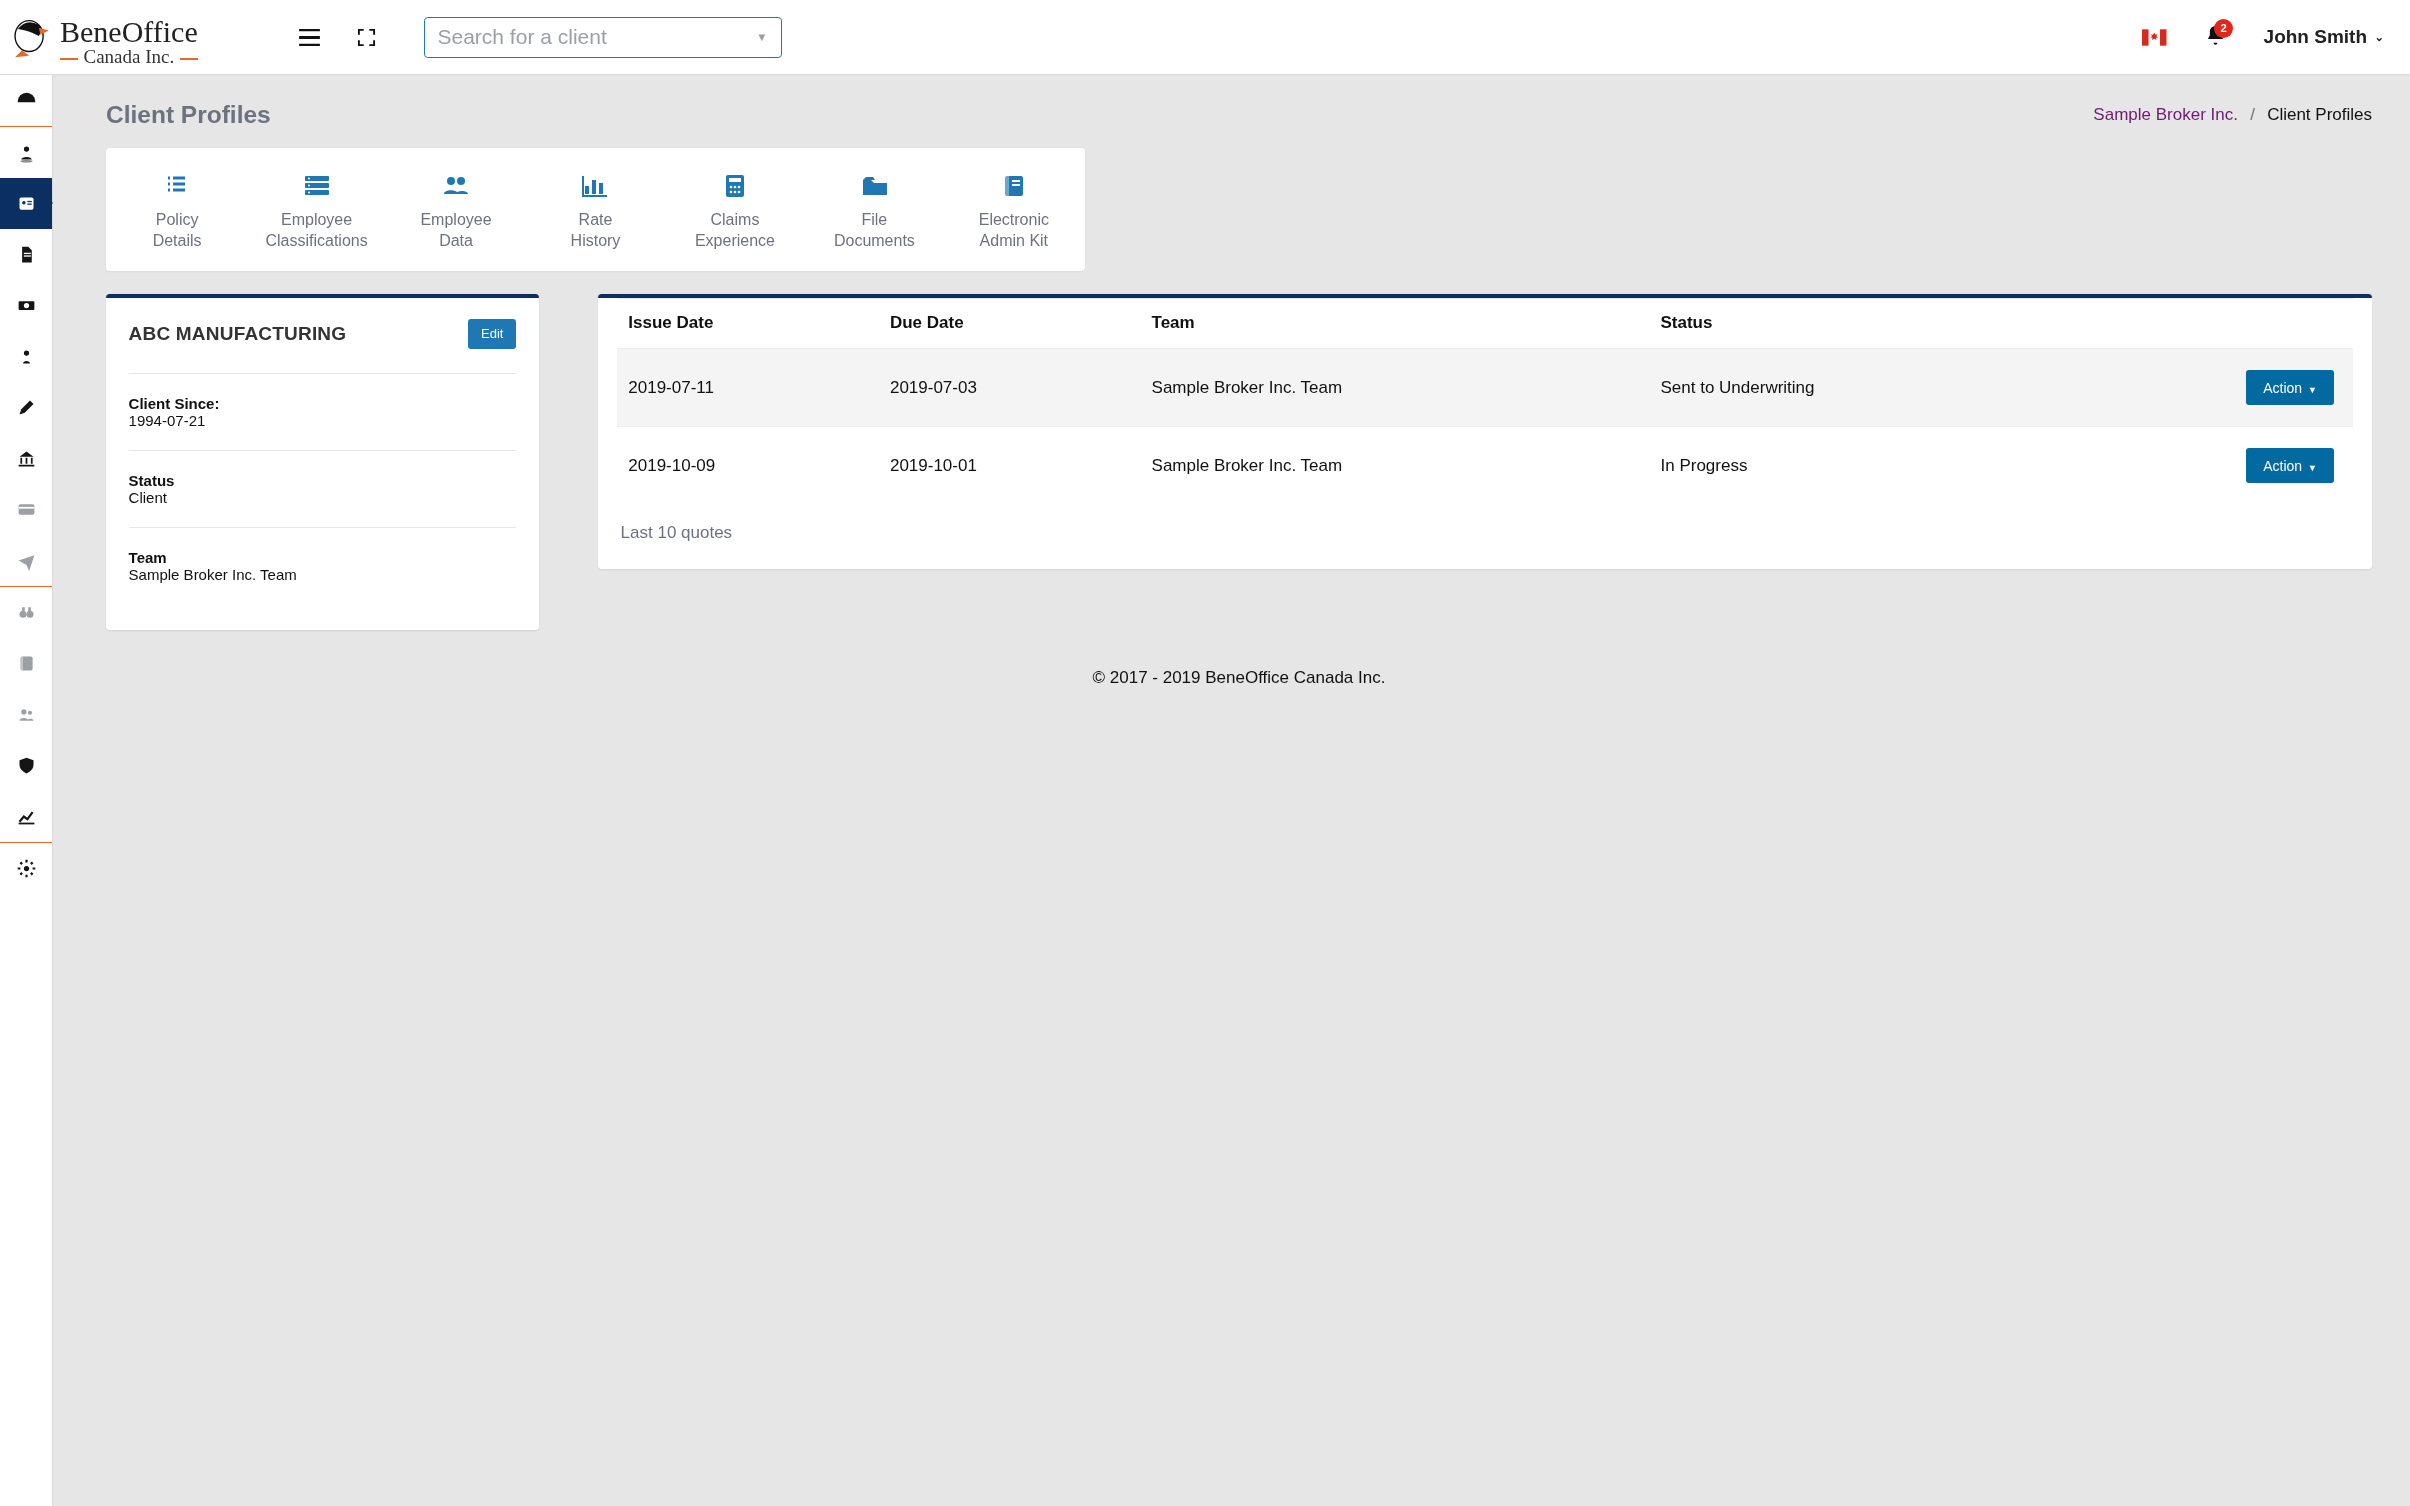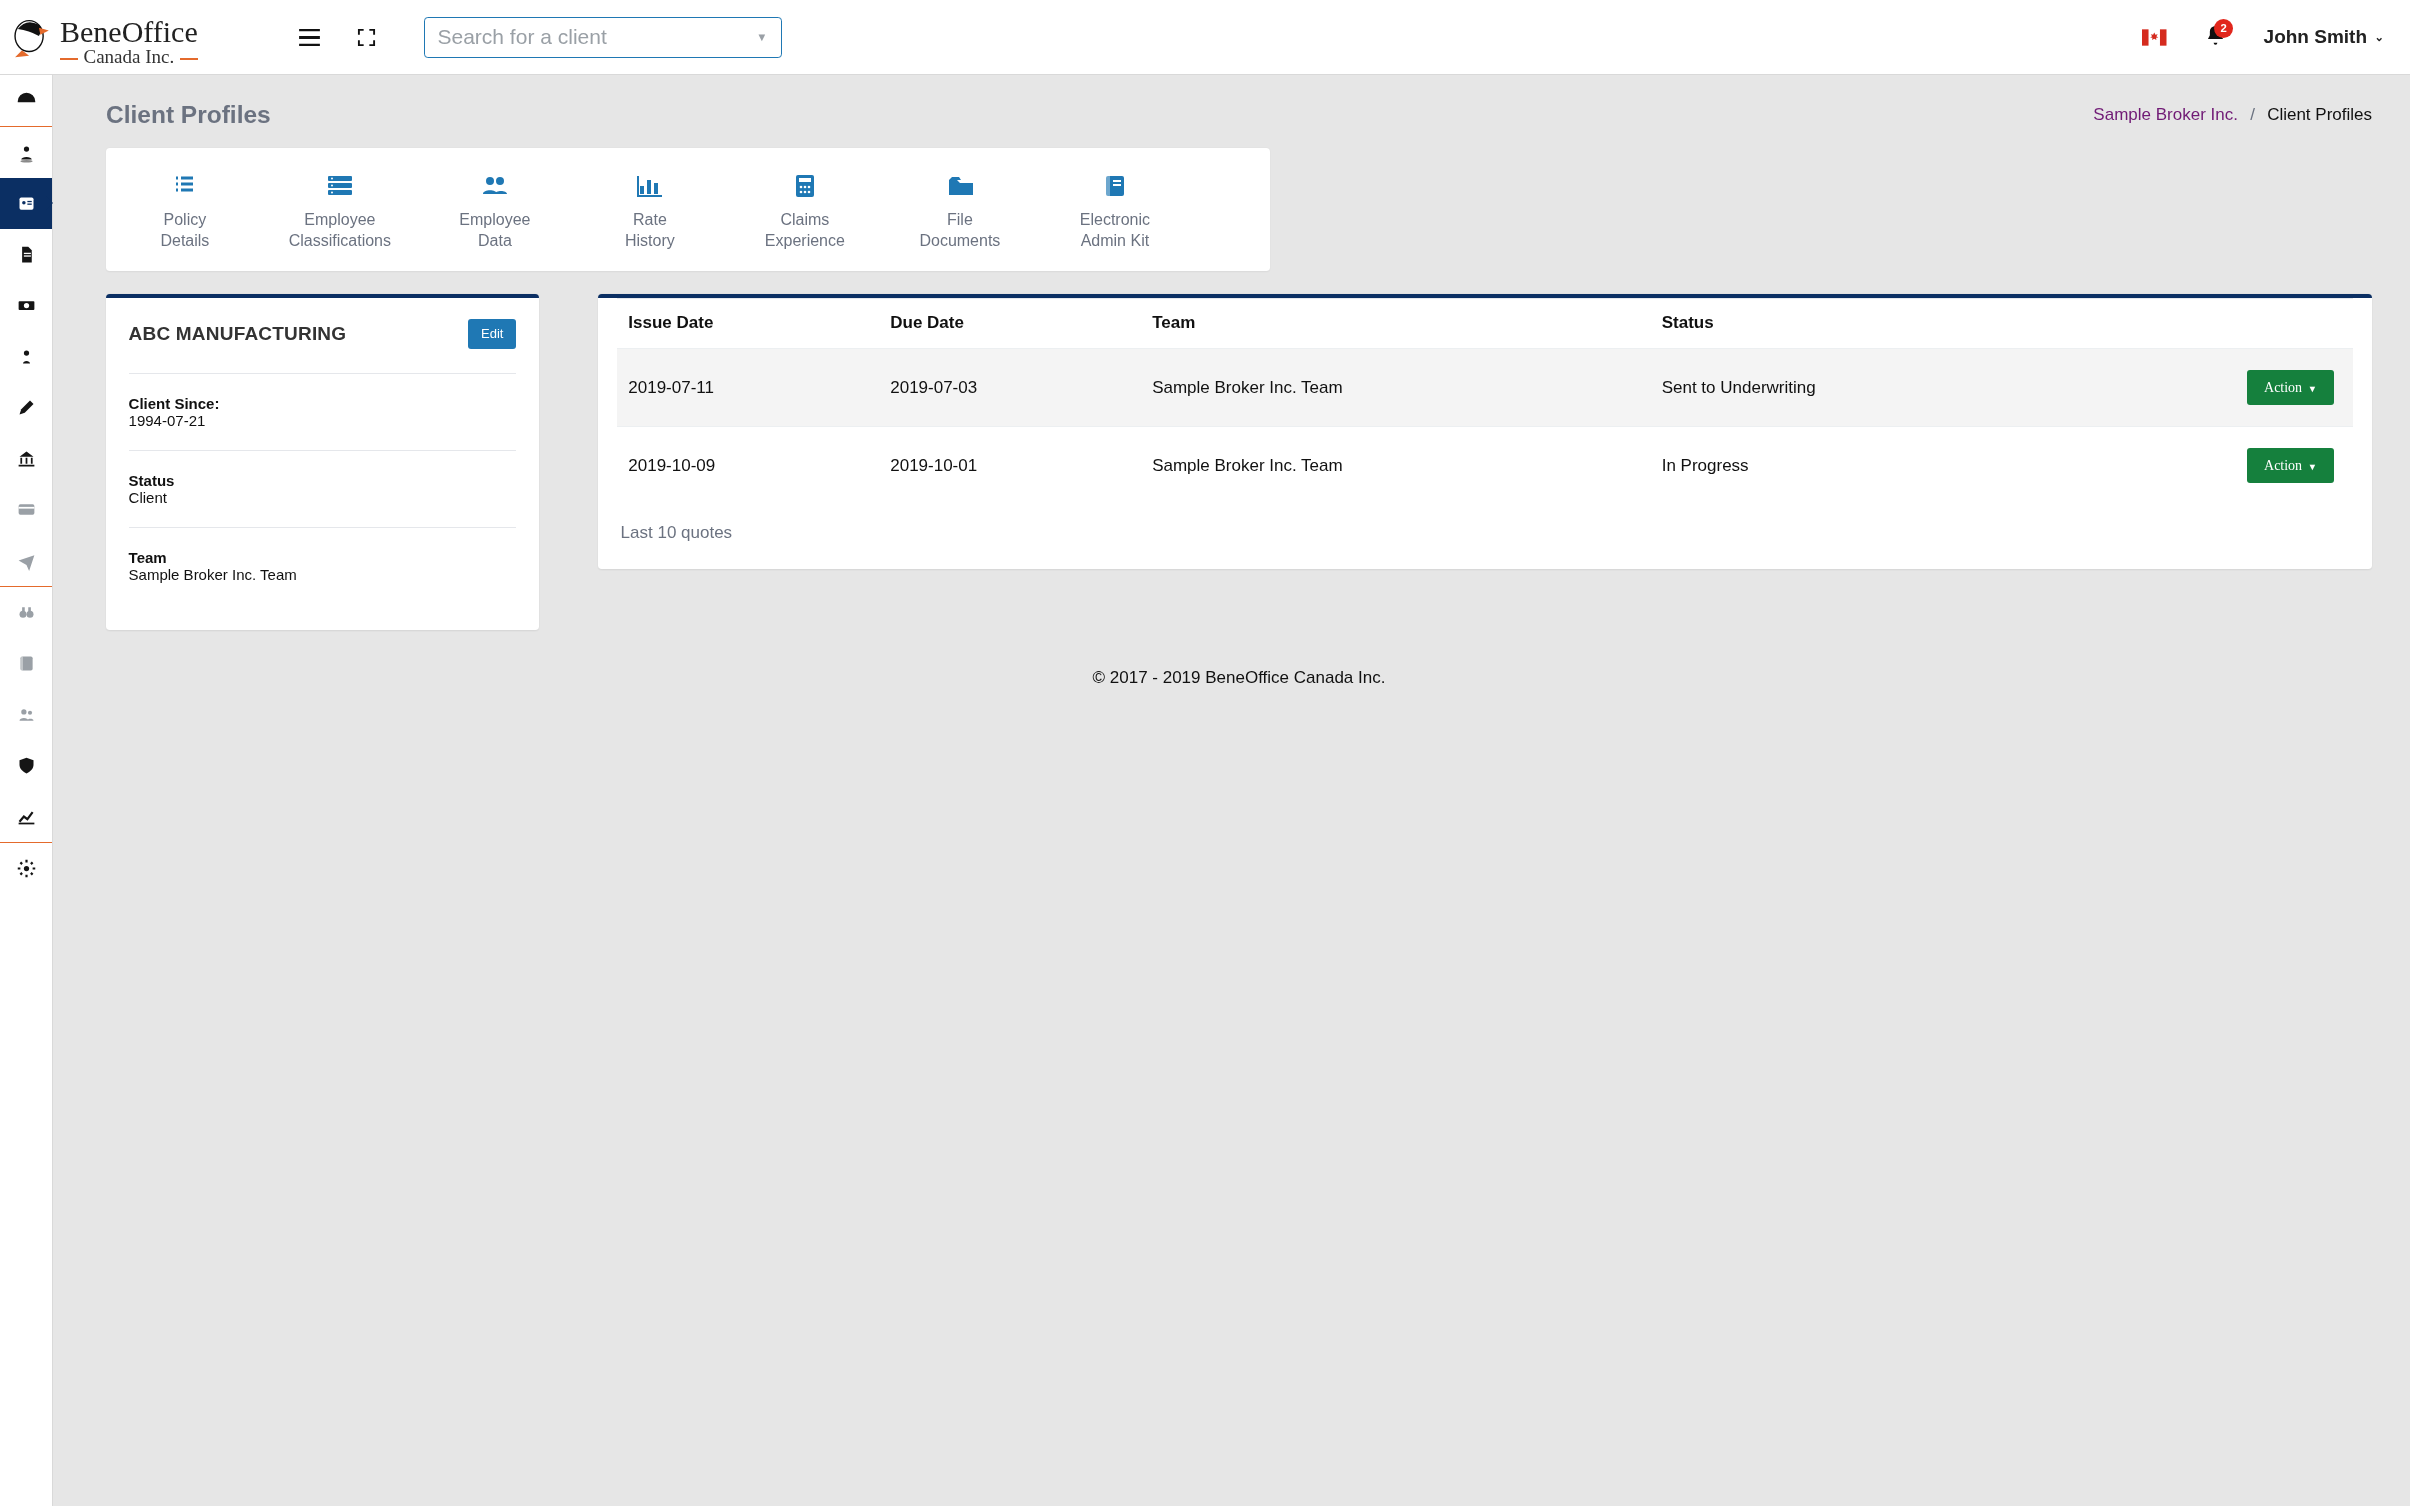--- a/index.html
+++ b/index.html
@@ -147,21 +147,21 @@
   .crumbs .current { color:#111; }
 
   
   .tiles {
     background:#fff;
     border-radius:3.8px;
     display:flex;
     gap:16px;
     padding:19px 9.4px;
     box-shadow:0 0.9px 1.9px rgba(0,0,0,0.06);
-    width: 1164px;
+    width: 979px;
     margin-bottom:22.6px;
   }
   .tile {
     width: 139px;
     text-align:center;
     cursor:pointer;
   }
   .tile .tic { color:#1f78b4; height:38px; display:flex; align-items:center; justify-content:center; }
   .tile .tlab { color:#6b7280; font-size:16px; line-height:1.35; margin-top:3.8px; }
 
@@ -181,21 +181,21 @@
     padding:21px 22.6px 17px;
   }
   .client-name { font-size:19px; font-weight:700; color:#333; letter-spacing:0.2px; }
   .btn {
     background:#1f78b4; color:#fff;
     border:none; border-radius:3px;
     padding:9.4px 17px; font-size:14px;
     cursor:pointer;
   }
   .btn.small { padding:7.5px 13px; font-size:13px; }
-  .btn.light { background:#15803d;font-family:Liberation Serif, serif; }
+  .btn.light { background:#0369a1; }
   .btn .caret { font-size:9.4px; margin-left:5.6px; }
 
   .client-body { padding: 7.5px 22.6px 26px; }
   .row {
     display:flex; padding:21px 0;
     border-top:0.9px solid #e5e7eb;
     flex-direction:column;
   }
   .row:first-child { border-top:0.9px solid #e5e7eb; }
   .row .lab { width:141px; font-weight:700; color:#111; }

